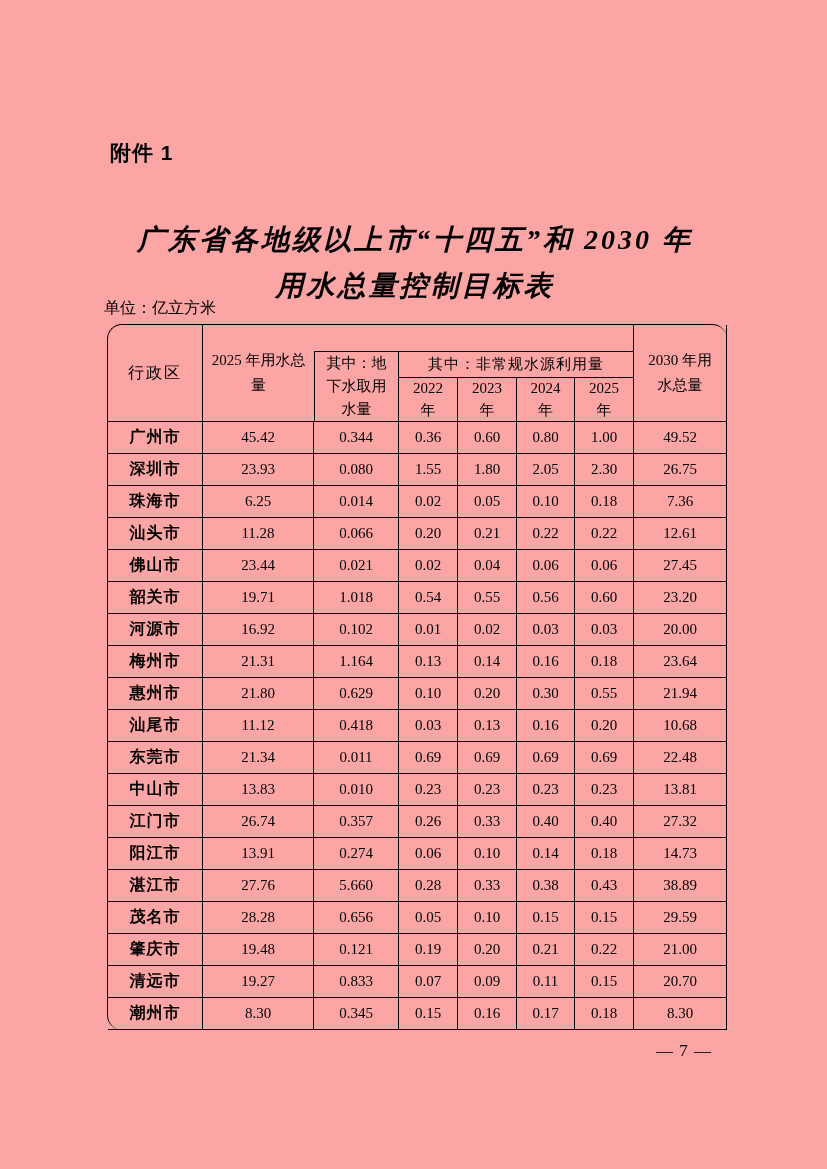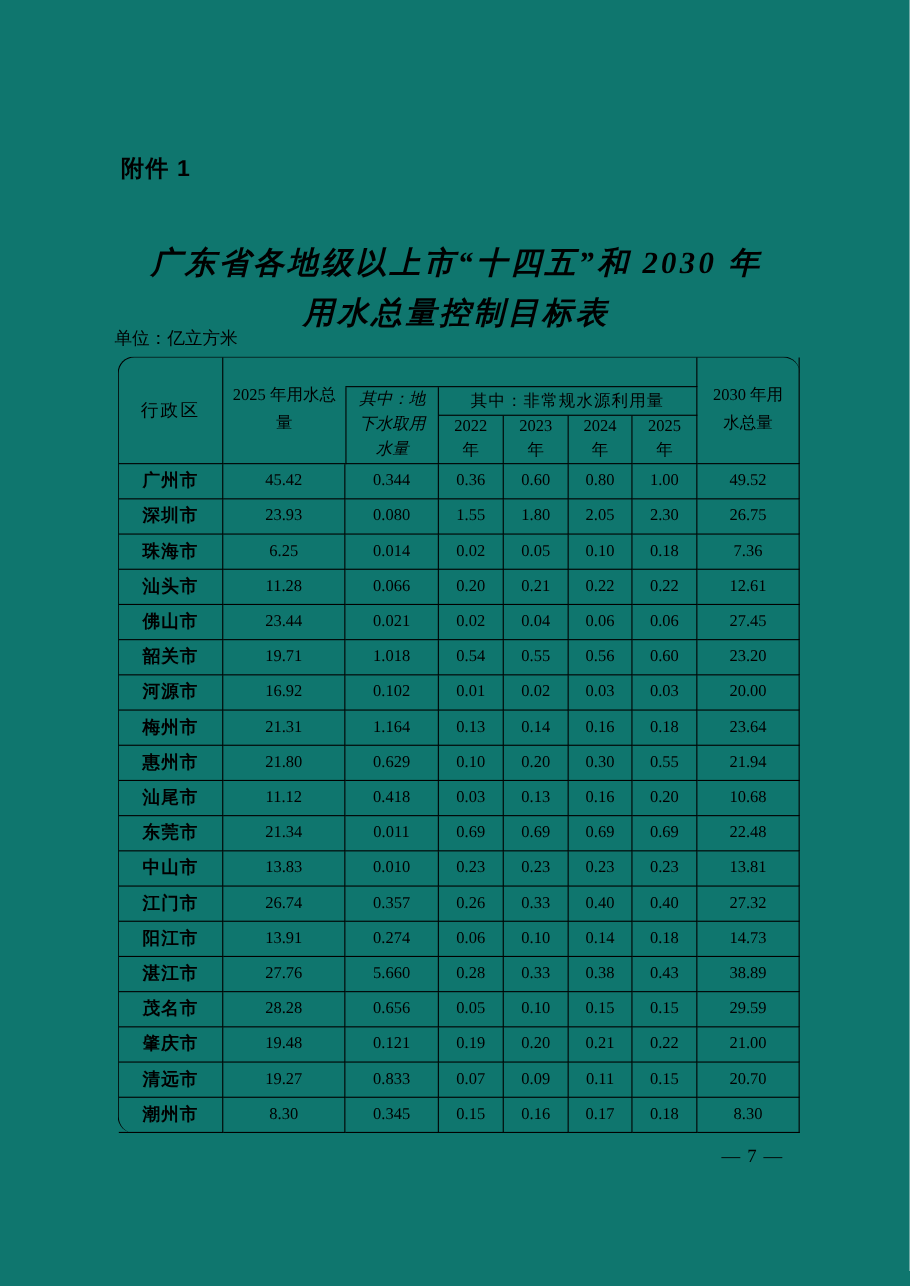--- a/index.html
+++ b/index.html
@@ -1,18 +1,18 @@
 <!DOCTYPE html>
 <html><head>
 <meta charset="utf-8">
 <style>
   html,body { margin:0; padding:0; background:#e8e8e8; }
   .page {
     position:relative; width:827px; height:1169px; margin:0 auto;
-    background:#0f766e; color:#000;
+    background:#fca5a5; color:#000;
     font-family:"Liberation Serif","DejaVu Serif",serif;
     overflow:hidden;
   }
   .attachment {
     position:absolute; left:110px; top:139px;
     font-family:"Liberation Sans","DejaVu Sans",sans-serif;
     font-weight:700; font-size:21px; letter-spacing:1px;
   }
   .title-block {
     position:absolute; left:104px; top:217px; width:622px;
@@ -34,21 +34,21 @@
   .cell {
     border-right:1px solid #000; border-bottom:1px solid #000;
     display:flex; align-items:center; justify-content:center;
     text-align:center; font-size:15px; box-sizing:border-box;
     overflow:hidden;
   }
   .h-region  { grid-column:1; grid-row:1 / span 3; font-size:16px; letter-spacing:2px; }
   .h-2025    { grid-column:2; grid-row:1 / span 3; border-right:none; padding:0 7px; line-height:1.65; }
   .h-strip   { grid-column:3 / span 5; grid-row:1; }
   .h-2030    { grid-column:8; grid-row:1 / span 3; padding:0 9px; line-height:1.65; }
-  .h-gw      { grid-column:3; grid-row:2 / span 2; border-left:1px solid #000; padding:0 6px; line-height:1.55;font-style:italic; }
+  .h-gw      { grid-column:3; grid-row:2 / span 2; border-left:1px solid #000; padding:0 6px; line-height:1.55; }
   .h-uncv    { grid-column:4 / span 4; grid-row:2; letter-spacing:1px; }
   .h-year    { grid-row:3; line-height:1.45; padding:0 11px; }
   .y1 { grid-column:4; } .y2 { grid-column:5; } .y3 { grid-column:6; } .y4 { grid-column:7; }
   .city { font-size:16px; letter-spacing:1px;font-weight:bold; }
   .page-number {
     position:absolute; left:0; top:1041px; width:712px;
     text-align:right; font-size:17px; letter-spacing:1px;
   }
 </style>
 </head>

